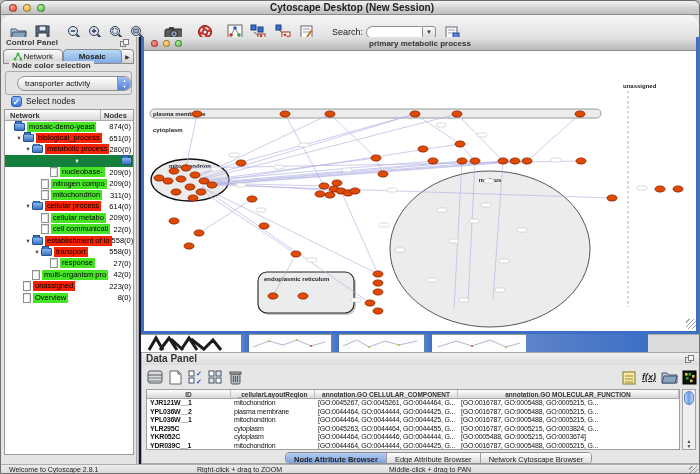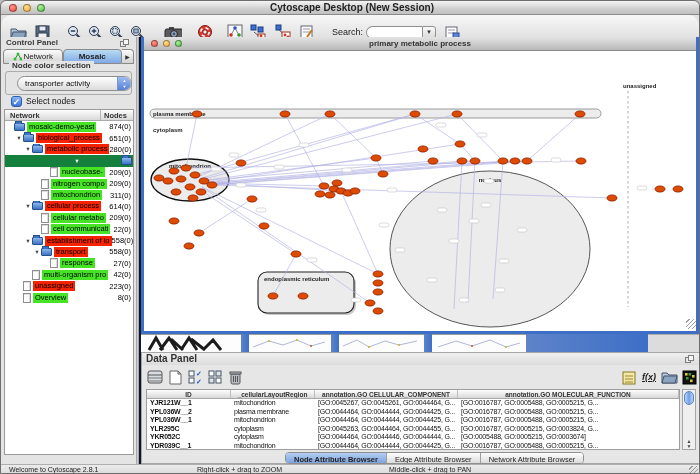--- a/index.html
+++ b/index.html
@@ -697,21 +697,21 @@
               </div>
             </div>
         </div>
         <div class="vscroll">
           <span class="vthumb"></span>
           <span class="varrows">▲<br>▼</span>
         </div>
         <div class="dp-tabs">
             <span class="seg active">Node Attribute Browser</span>
             <span class="seg">Edge Attribute Browser</span>
-            <span class="seg">Network Attribute Browser</span>
+            <span class="seg">Network Cytoscape Browser</span>
           </div>
       </div>
     </div>
   </div>
 
   <div class="statusbar">
     <span class="st1">Welcome to Cytoscape 2.8.1</span>
     <span class="st2">Right-click + drag to ZOOM</span>
     <span class="st3">Middle-click + drag to PAN</span>
     <span class="app-grip"></span>

